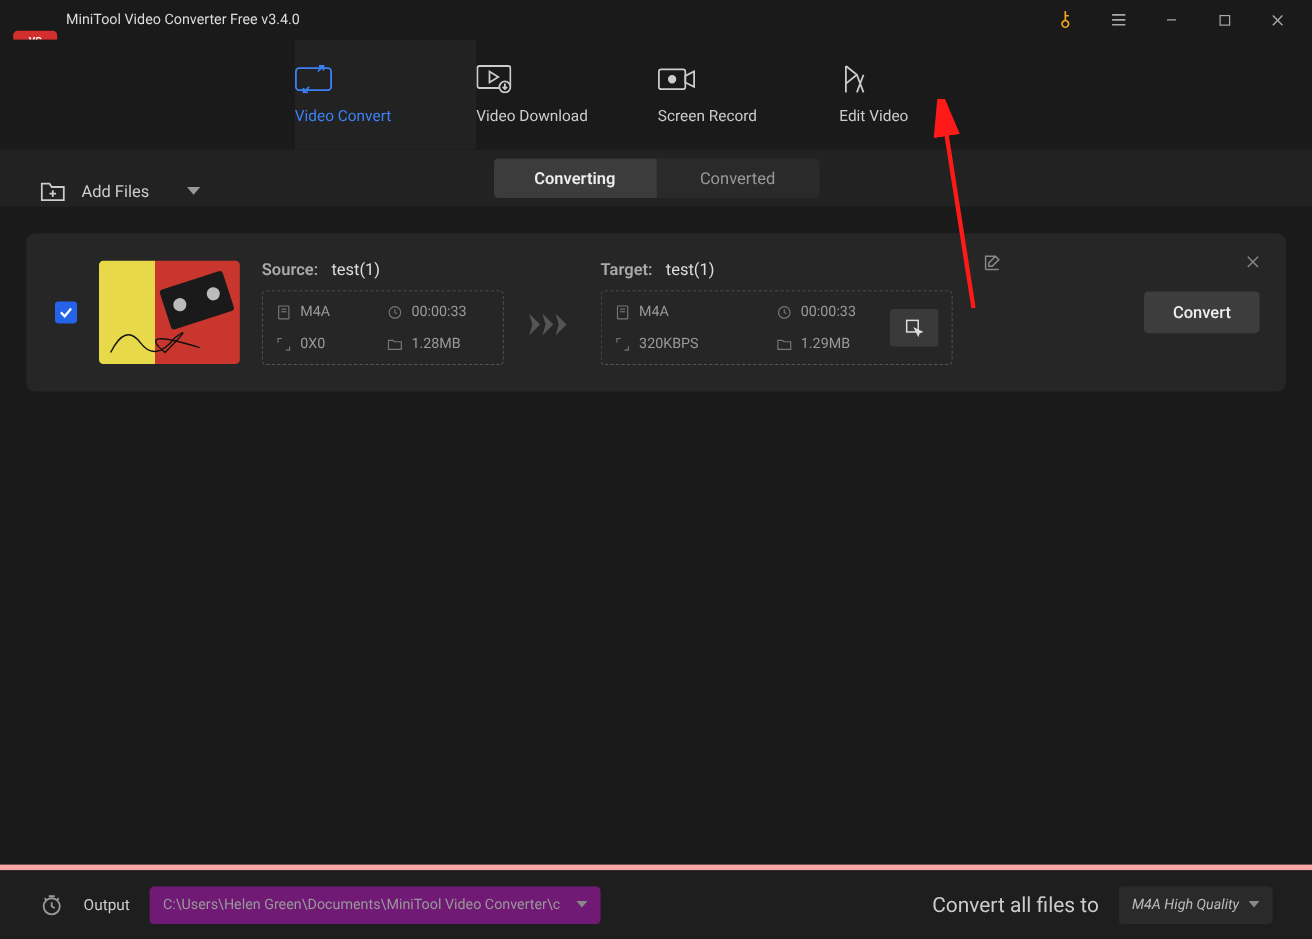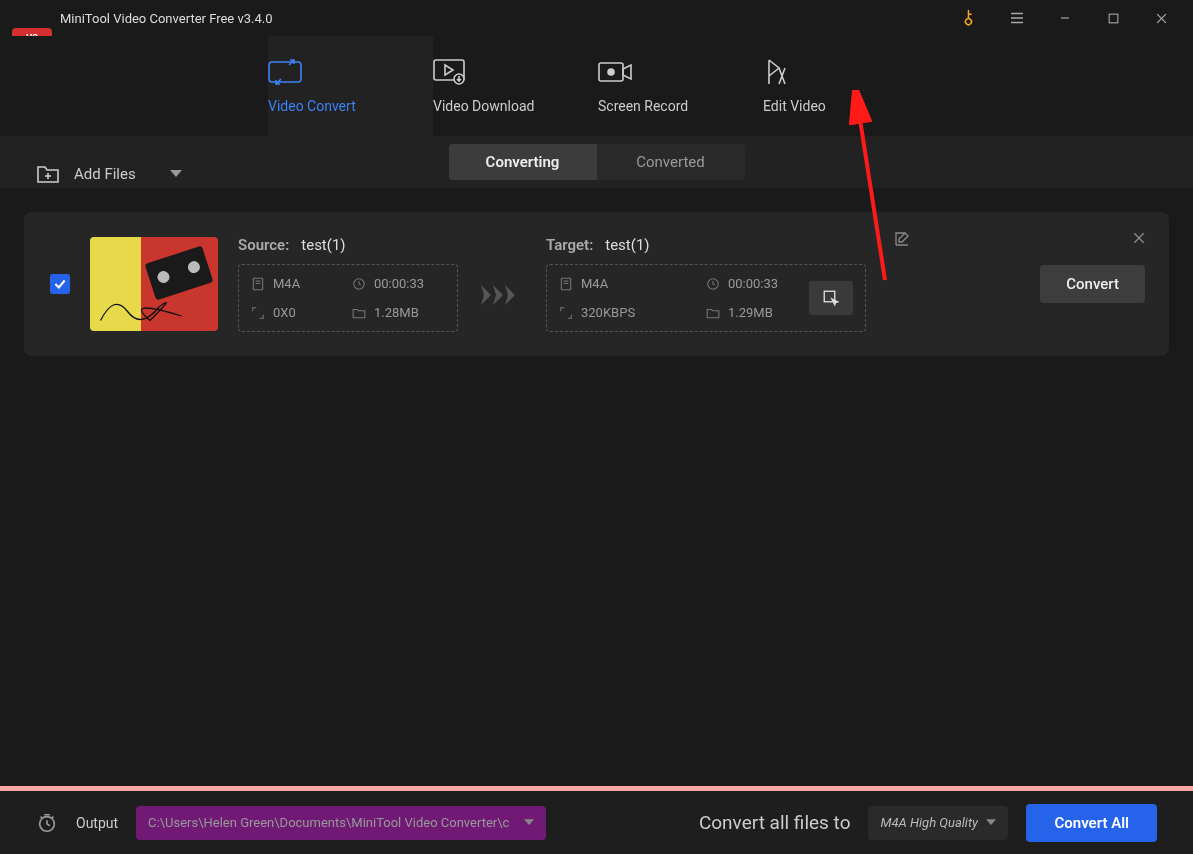--- a/index.html
+++ b/index.html
@@ -318,15 +318,14 @@
         </svg>
     </div>
     <div class="footer-spacer"></div>
     <span class="convert-all-label">Convert all files to</span>
     <div class="format-select">
       <span class="path-text">M4A High Quality</span>
       <svg width="10" height="7" viewBox="0 0 12 8" fill="#888">
           <polygon points="0,0 12,0 6,7"></polygon>
         </svg>
     </div>
-    <button class="convert-all-btn">Convert All</button>
   </div>
 </div>
 
 </body></html>

